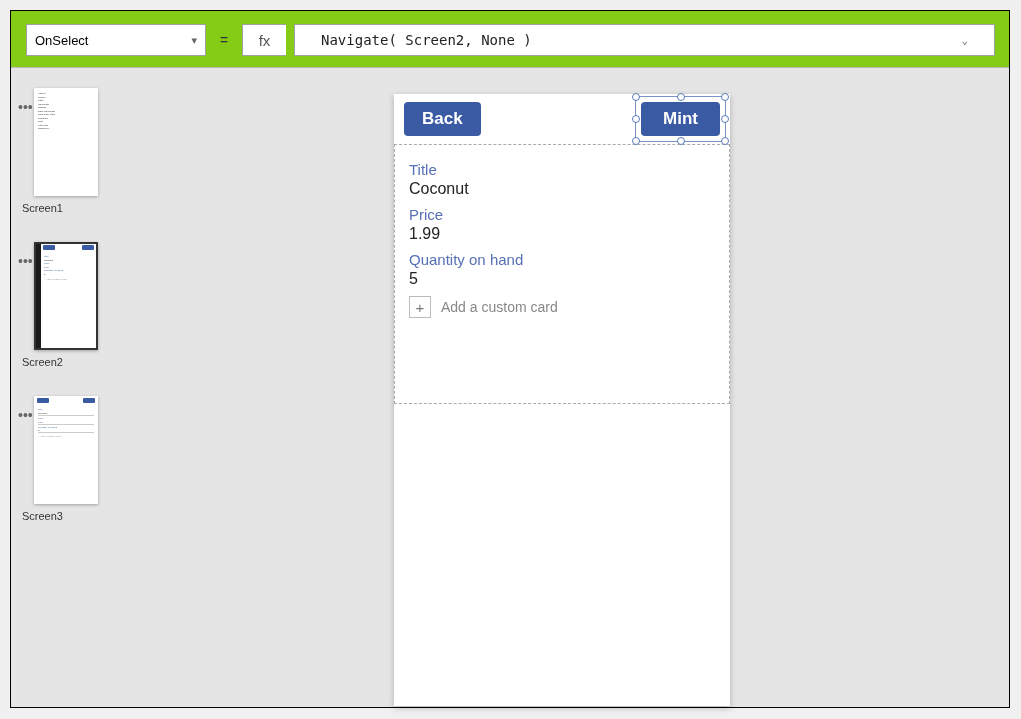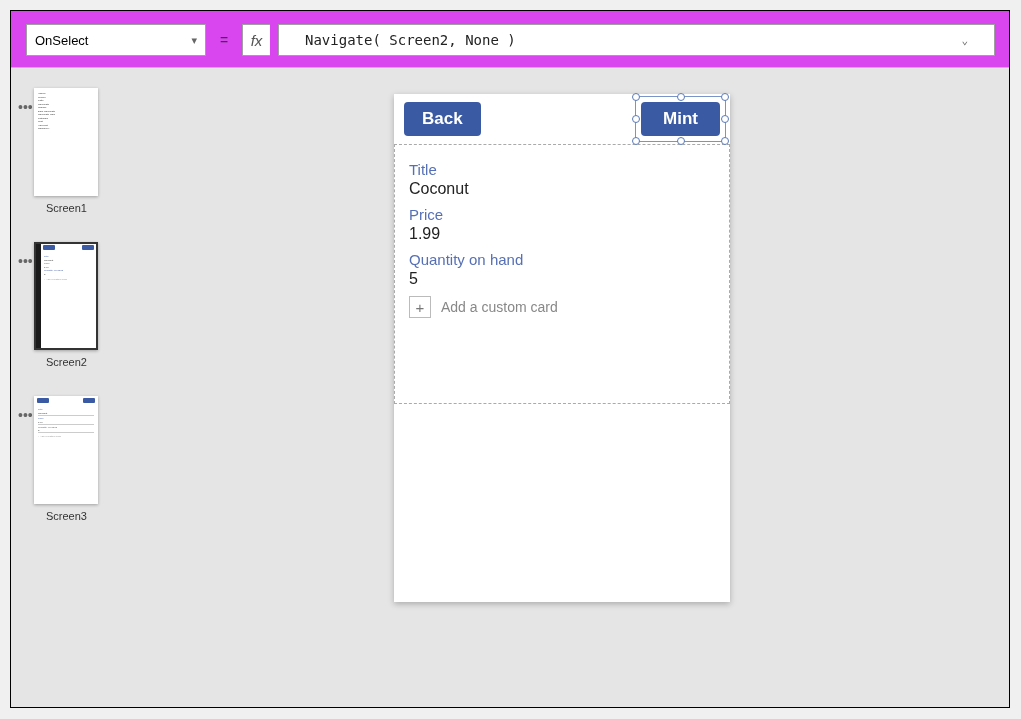--- a/index.html
+++ b/index.html
@@ -11,21 +11,21 @@
     overflow: hidden;
     position: relative;
   }
   .outer-frame {
     position: absolute;
     left: 10px;
     top: 10px;
     width: 1000px;
     height: 698px;
     border: 1px solid #000;
-    background: #d946ef;
+    background: #84cc16;
   }
 
   
   .formula-row {
     position: absolute;
     top: 13px;
     left: 15px;
     right: 14px;
     height: 32px;
     display: flex;
@@ -46,28 +46,27 @@
   }
   .equals {
     width: 20px;
     display: flex;
     align-items: center;
     justify-content: center;
     font-size: 14px;
     color: #333;
   }
   .fx {
-    width: 28px;
+    width: 44px;
     border: 1px solid #a0a0a0;
     border-right: none;
     background: #fff;
     display: flex;
     align-items: center;
     justify-content: center;
-    font-style: italic;
     font-size: 15px;
     color: #555;
   }
   .formula-input {
     flex: 1;
     border: 1px solid #a0a0a0;
     background: #fff;
     padding: 0 26px;
     font-family: Consolas, monospace;
     font-size: 14px;
@@ -122,21 +121,21 @@
     border: 1px solid #fff;
     box-shadow: 0 1px 3px rgba(0,0,0,0.3);
     position: relative;
     overflow: hidden;
     cursor: pointer;
   }
   .thumb-box.selected {
     border: 2px solid #333;
   }
   .thumb-label {
-    margin-left: 30px;
+    margin-left: 6px;
     margin-top: 6px;
     font-size: 11px;
     color: #333;
   }
   
   .thumb1-lines {
     position: absolute;
     left: 3px;
     top: 3px;
     width: 40px;
@@ -179,21 +178,21 @@
     left: 0; top: 0; width: 5px; height: 100%;
     background: #1a1a1a;
   }
 
   
   .phone {
     position: absolute;
     left: 383px;
     top: 26px;
     width: 336px;
-    height: 508px;
+    height: 612px;
     background: #fff;
     box-shadow: 0 2px 6px rgba(0,0,0,0.25);
   }
   .phone-header {
     height: 50px;
     display: flex;
     align-items: center;
     justify-content: space-between;
     padding: 0 10px;
   }

